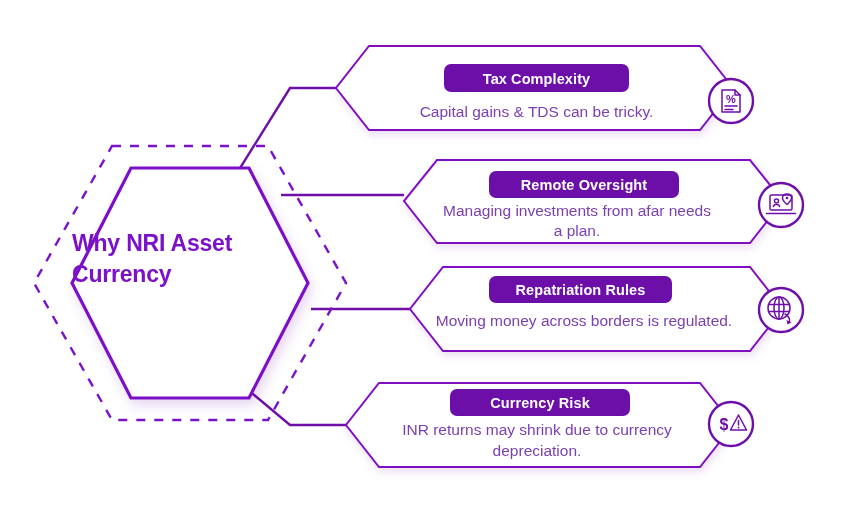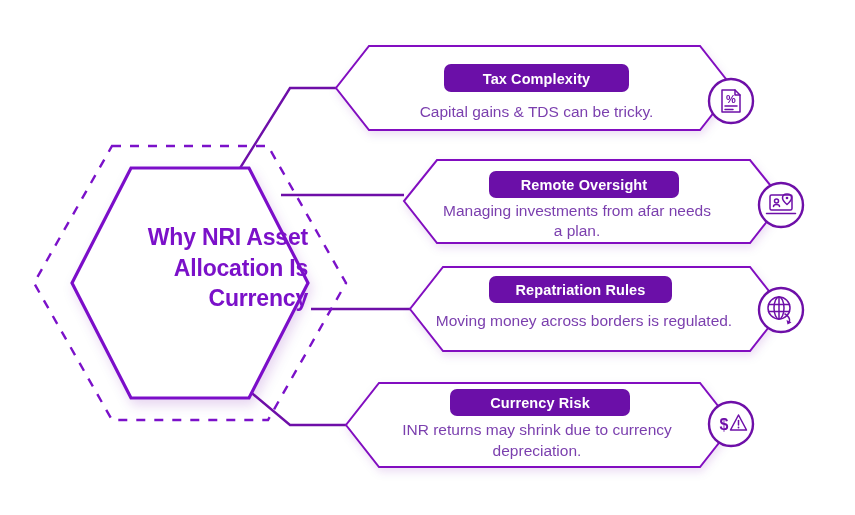--- a/index.html
+++ b/index.html
@@ -21,23 +21,23 @@
   #infographic svg.layer {
     position: absolute;
     left: 0;
     top: 0;
     width: 855px;
     height: 515px;
   }
   .hex-title {
     position: absolute;
     left: 72px;
-    top: 222px;
+    top: 228px;
     width: 236px;
-    text-align: right;
+    text-align: left;
     font-size: 23px;
     font-weight: bold;
     line-height: 1.33;
     color: #7B11C9;
     letter-spacing: -0.2px;
   }
   .badge-text {
     font-size: 14.5px;
     font-weight: bold;
     fill: #ffffff;
@@ -184,17 +184,16 @@
         <text class="icon-glyph" x="724" y="430" text-anchor="middle" font-size="16">$</text>
         <path class="icon-stroke" d="M 738.5 415 L 746.5 430 L 730.5 430 Z"></path>
         <path class="icon-stroke" d="M 738.5 420.5 L 738.5 425"></path>
         <circle class="icon-glyph" cx="738.5" cy="427.5" r="0.9"></circle>
       </g>
     </g>
   </svg>
 
   <div class="hex-title">
     <div>Why NRI Asset</div>
-    <div>Allocation Is</div>
     <div>Currency</div>
   </div>
 
 </div>
 
 </body></html>

